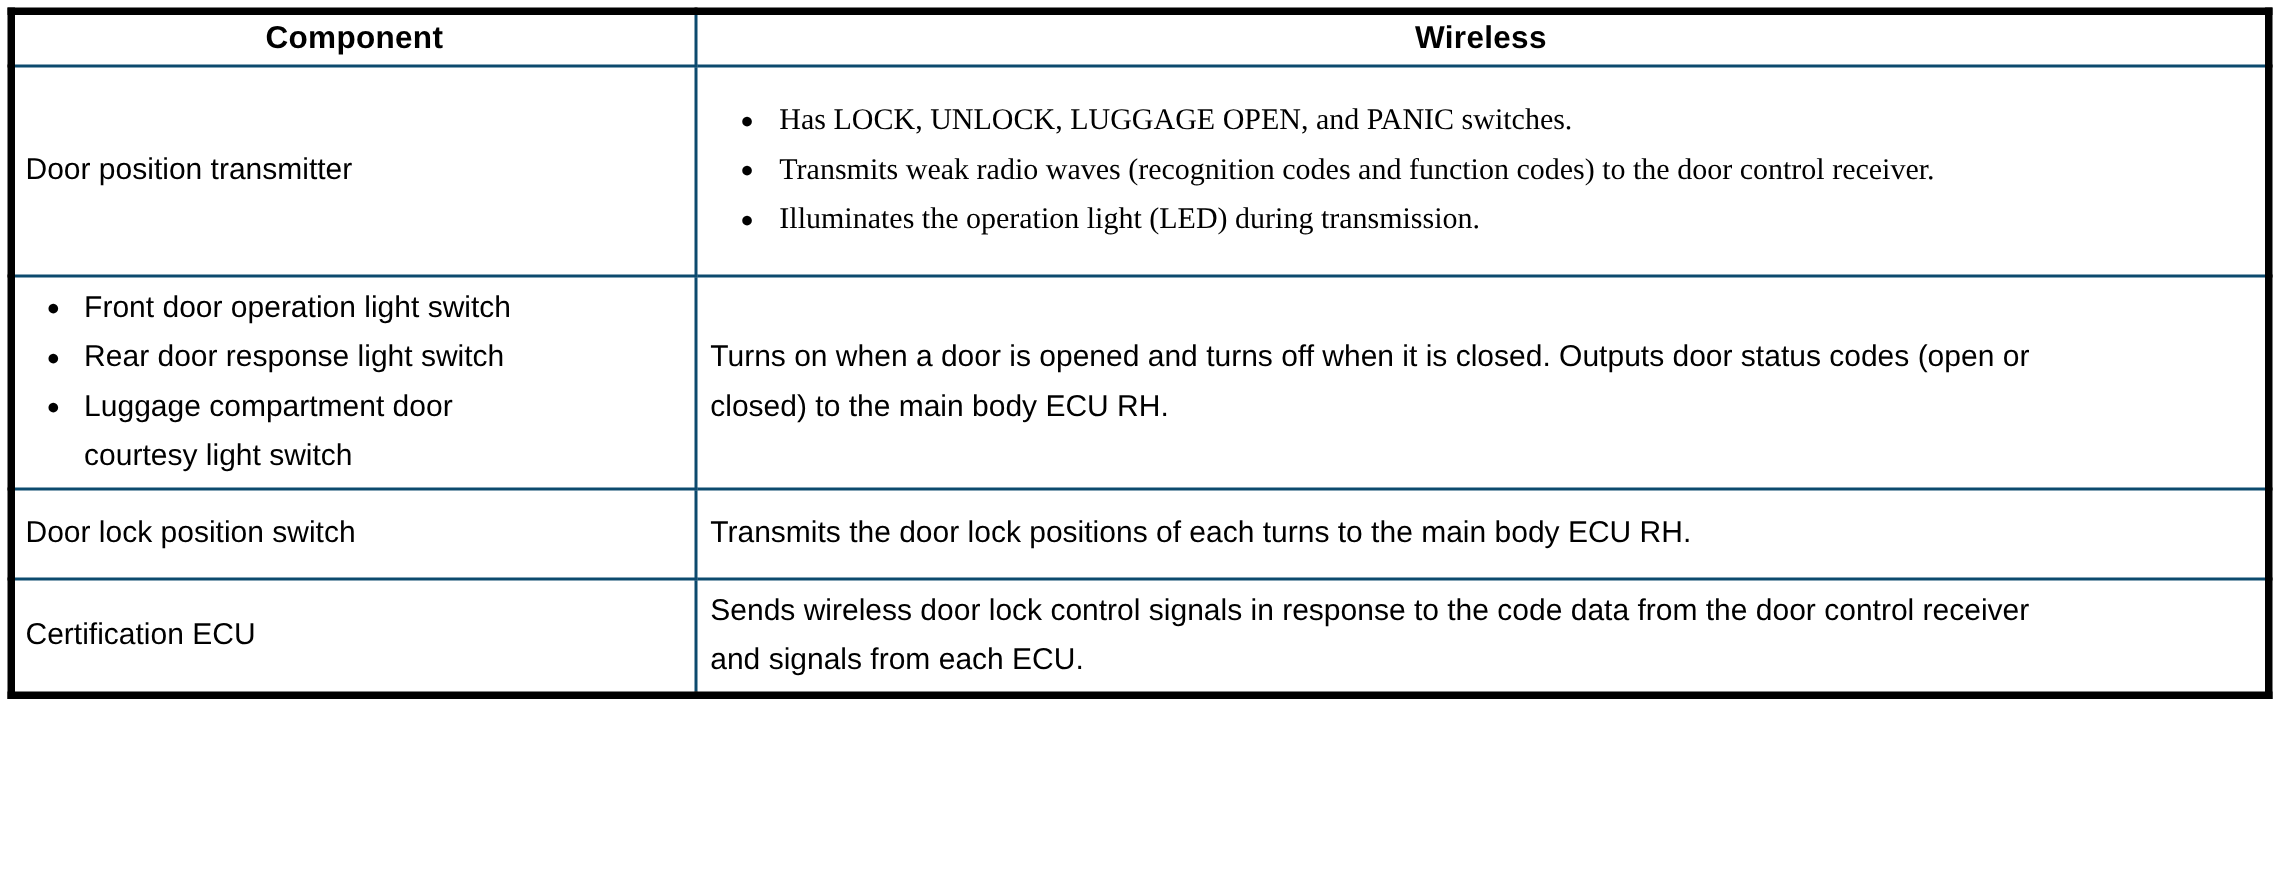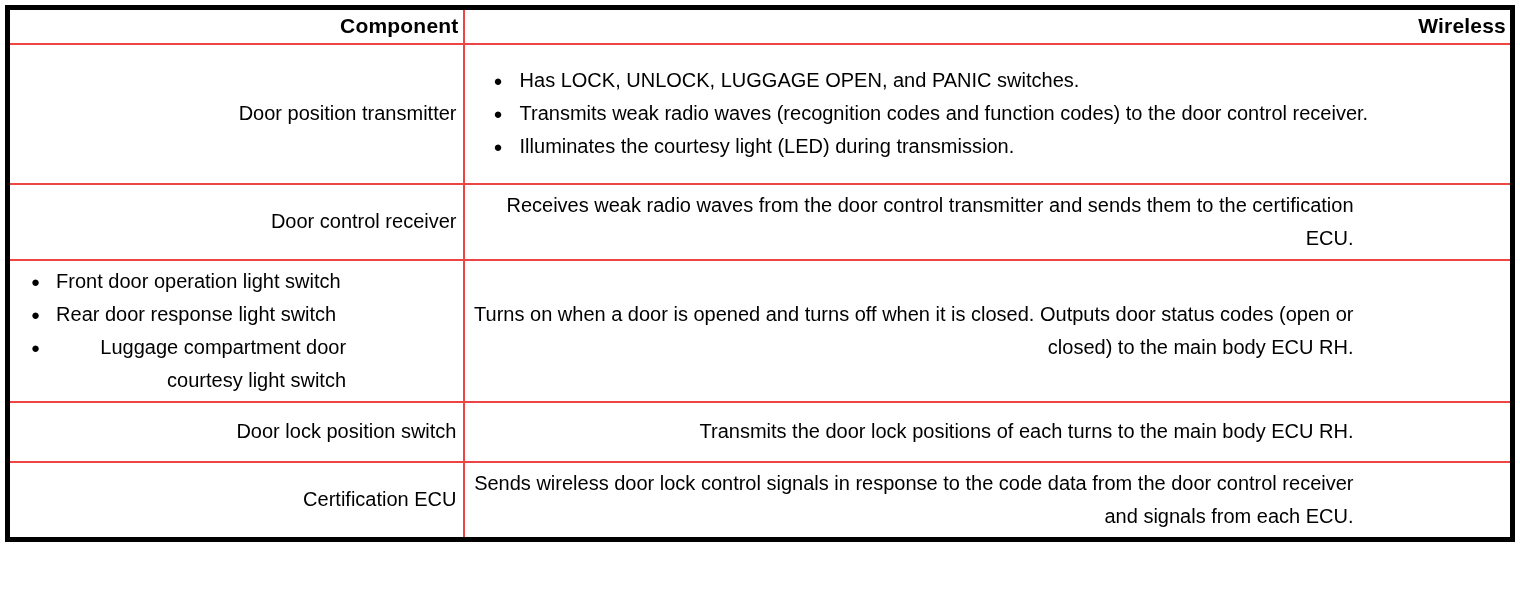--- a/index.html
+++ b/index.html
@@ -20,24 +20,23 @@
     border-collapse: collapse;
     width: 1510px;
     table-layout: fixed;
     border: 5px solid #000000;
     font-size: 20px;
     color: #000000;
     background: #ffffff;
   }
   table.spec th,
   table.spec td {
-    border: 2px solid #ef4444;
+    border: 2px solid #0c4a6e;
     vertical-align: middle;
     box-sizing: border-box;
-    text-align: right;
   }
   th.hdr {
     font-size: 21px;
     font-weight: bold;
     text-align: center;
     height: 36px;
     padding: 2px 4px;
     letter-spacing: 0.2px;
   }
   td.cmp {
@@ -68,20 +67,21 @@
   td.fn .bullet-icon {
     margin-left: 20px;
     margin-right: 17px;
   }
   td.cmp .bullet-icon {
     margin-left: 14px;
     margin-right: 16px;
   }
   td.fn .bullet-text {
     max-width: 880px;
+    font-family: Liberation Serif, serif;
   }
   td.cmp .bullet-text {
     max-width: 290px;
   }
   tr.r1 { height: 140px; }
   tr.r2 { height: 66px; }
   tr.r3 { height: 140px; }
   tr.r4 { height: 60px; }
   tr.r5 { height: 72px; }
   tr.r6 { height: 70px; }
@@ -111,31 +111,23 @@
             <div class="bullet-item">
               <span class="bullet-icon">●</span>
               <span class="bullet-text">Has LOCK, UNLOCK, LUGGAGE OPEN, and PANIC switches.</span>
             </div>
             <div class="bullet-item">
               <span class="bullet-icon">●</span>
               <span class="bullet-text">Transmits weak radio waves (recognition codes and function codes) to the door control receiver.</span>
             </div>
             <div class="bullet-item">
               <span class="bullet-icon">●</span>
-              <span class="bullet-text">Illuminates the courtesy light (LED) during transmission.</span>
+              <span class="bullet-text">Illuminates the operation light (LED) during transmission.</span>
             </div>
           </div>
-        </td>
-      </tr>
-      <tr class="r2">
-        <td class="cmp">
-          <div class="cmp-text">Door control receiver</div>
-        </td>
-        <td class="fn">
-          <div class="fn-text">Receives weak radio waves from the door control transmitter and sends them to the certification ECU.</div>
         </td>
       </tr>
       <tr class="r3">
         <td class="cmp">
           <div class="bullet-list">
             <div class="bullet-item">
               <span class="bullet-icon">●</span>
               <span class="bullet-text">Front door operation light switch</span>
             </div>
             <div class="bullet-item">

